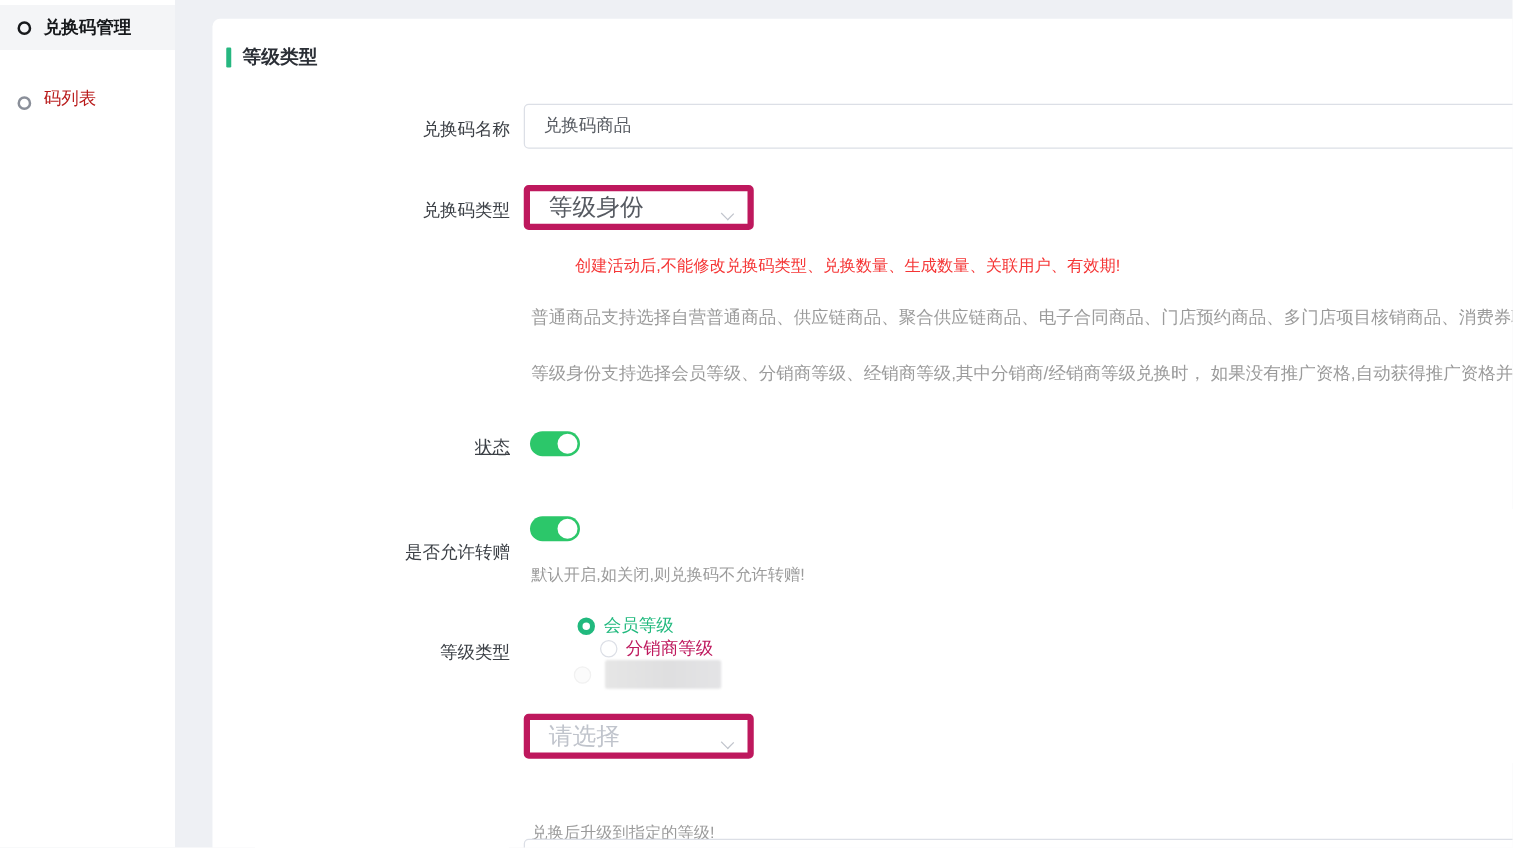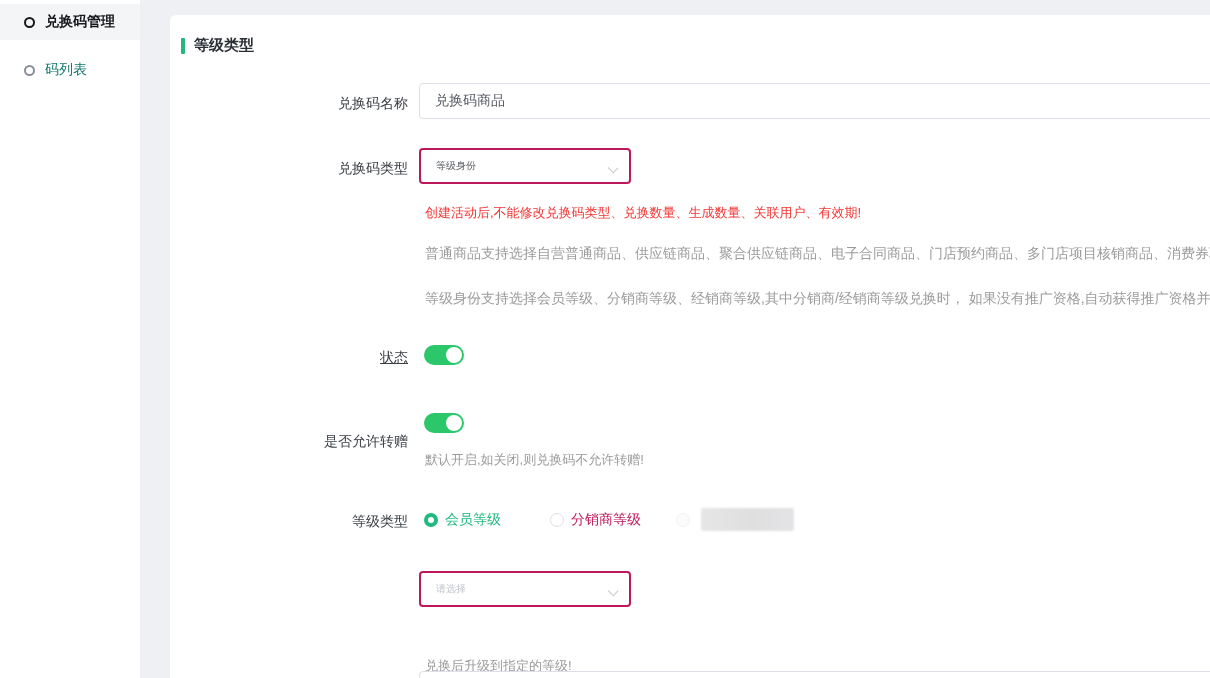--- a/index.html
+++ b/index.html
@@ -11,30 +11,30 @@
     color:#303133;
   }
 
   
   .sidebar {
     position:absolute; left:0; top:0; width:140px; height:678px;
     background:#ffffff; z-index:2;
   }
   .side-item {
     position:absolute; left:0; width:140px; height:36px;
-    display:flex; align-items:center; padding-left:24px; gap:10px;
+    display:flex; align-items:center; padding-left:14px; gap:10px;
     font-size:14px; cursor:pointer;
   }
   .side-item .ring {
     width:11px; height:11px; border-radius:50%;
     border:2px solid #8a8f99; flex:0 0 auto;
   }
   .side-item.active { top:4px; background:#f4f5f7; color:#17191c; font-weight:bold; }
   .side-item.active .ring { border-color:#17191c; }
-  .side-item.plain { top:52px; color:#0f766e; }
+  .side-item.plain { top:52px; color:#b91c1c;align-items:flex-end; }
 
   
   .card {
     position:absolute; left:170px; top:15px; width:1100px; height:700px;
     background:#ffffff; border-radius:6px 0 0 0; z-index:1;
   }
   .section-head { position:absolute; left:11px; top:21px; display:flex; align-items:center; }
   .section-bar { width:4px; height:16px; background:#26b780; border-radius:1px; }
   .section-title { margin-left:9px; font-size:15px; font-weight:bold; color:#2b2f36; }
 
@@ -45,24 +45,24 @@
 
   .tinput {
     position:absolute; left:249px; height:36px;
     border:1px solid #dcdfe6; border-radius:4px; background:#fff;
     font-size:14px; color:#565a61; padding:0 15px; outline:none;
     font-family:"Liberation Sans","DejaVu Sans",sans-serif;
   }
   .w-wide { width:900px; }
 
   .fake-select {
-    position:absolute; left:249px; width:212px; height:36px;
-    border:2px solid #be185d; border-radius:4px; background:#fff;
+    position:absolute; left:249px; width:184px; height:36px;
+    border:5px solid #be185d; border-radius:4px; background:#fff;
     display:flex; align-items:center; padding:0 15px;
-    font-size:10px; color:#565a61; cursor:pointer;
+    font-size:19px; color:#565a61; cursor:pointer;
   }
   .fake-select .placeholder { color:#c0c4cc;text-align:right; }
   .chevron {
     position:absolute; right:12px; top:14px;
     width:8px; height:8px;
     border-right:1.5px solid #c0c4cc; border-bottom:1.5px solid #c0c4cc;
     transform:rotate(45deg) scaleY(0.9);
   }
 
   .warning { position:absolute; left:255px; font-size:13px; color:#f53535; white-space:nowrap; }
@@ -127,37 +127,37 @@
 
   <div class="flabel" style="top:78px;">兑换码名称</div>
   <input class="tinput w-wide" style="top: 68px;" type="text" value="兑换码商品">
 
   <div class="flabel" style="top:143px;">兑换码类型</div>
   <div class="fake-select" style="top:133px;">
     <span>等级身份</span>
     <span class="chevron"></span>
   </div>
 
-  <div class="warning" style="top:189px;">创建活动后,不能修改兑换码类型、兑换数量、生成数量、关联用户、有效期!</div>
+  <div class="warning" style="top:189px;margin-left:35px;">创建活动后,不能修改兑换码类型、兑换数量、生成数量、关联用户、有效期!</div>
   <div class="tip" style="top:230px;">普通商品支持选择自营普通商品、供应链商品、聚合供应链商品、电子合同商品、门店预约商品、多门店项目核销商品、消费券联盟商品、</div>
   <div class="tip" style="top:275px;">等级身份支持选择会员等级、分销商等级、经销商等级,其中分销商/经销商等级兑换时， 如果没有推广资格,自动获得推广资格并成为对应等</div>
 
   <div class="flabel" style="top:332px;text-decoration:underline;">状态</div>
   <div class="toggle" style="top:330px;">
     <span class="knob"></span>
   </div>
 
   <div class="flabel" style="top:400px;margin-top:16px;">是否允许转赠</div>
   <div class="toggle" style="top:398px;">
     <span class="knob"></span>
   </div>
   <div class="hint" style="top:436px;text-align:center;">默认开启,如关闭,则兑换码不允许转赠!</div>
 
   <div class="flabel" style="top:496px;">等级类型</div>
-  <div class="radio-row" style="top:493px;">
+  <div class="radio-row" style="top:477px;flex-direction:column;">
     <div class="radio checked">
       <span class="dot"></span>
       <span class="rlabel">会员等级</span>
     </div>
     <div class="radio" style="margin-left:49px;">
       <span class="dot"></span>
       <span class="rlabel">分销商等级</span>
     </div>
     <div class="redacted-option">
       <span class="dot-faint"></span>

